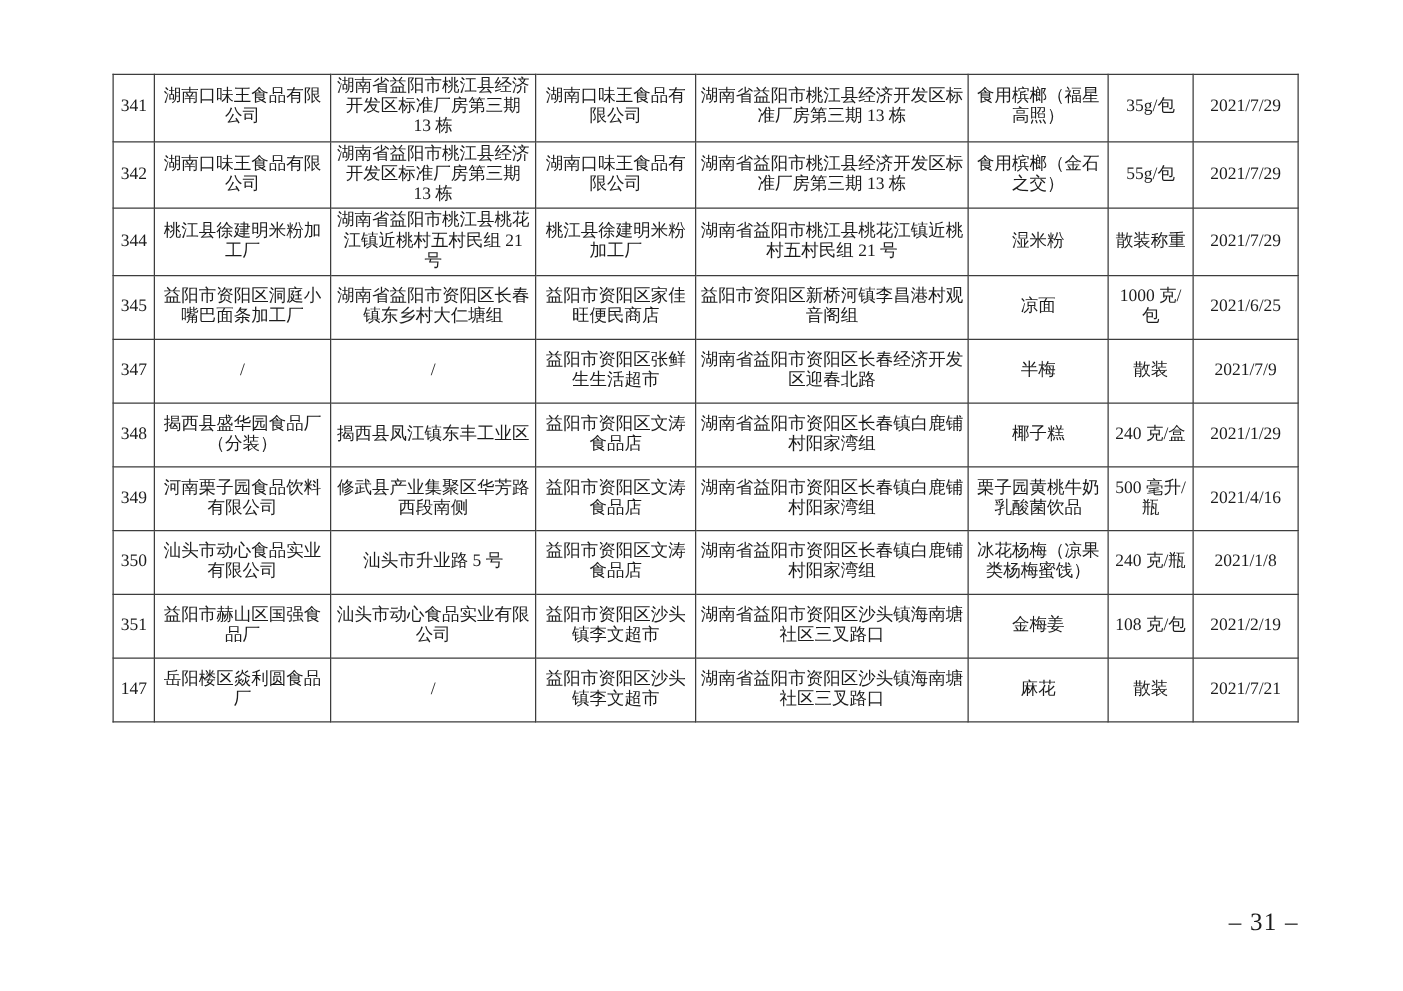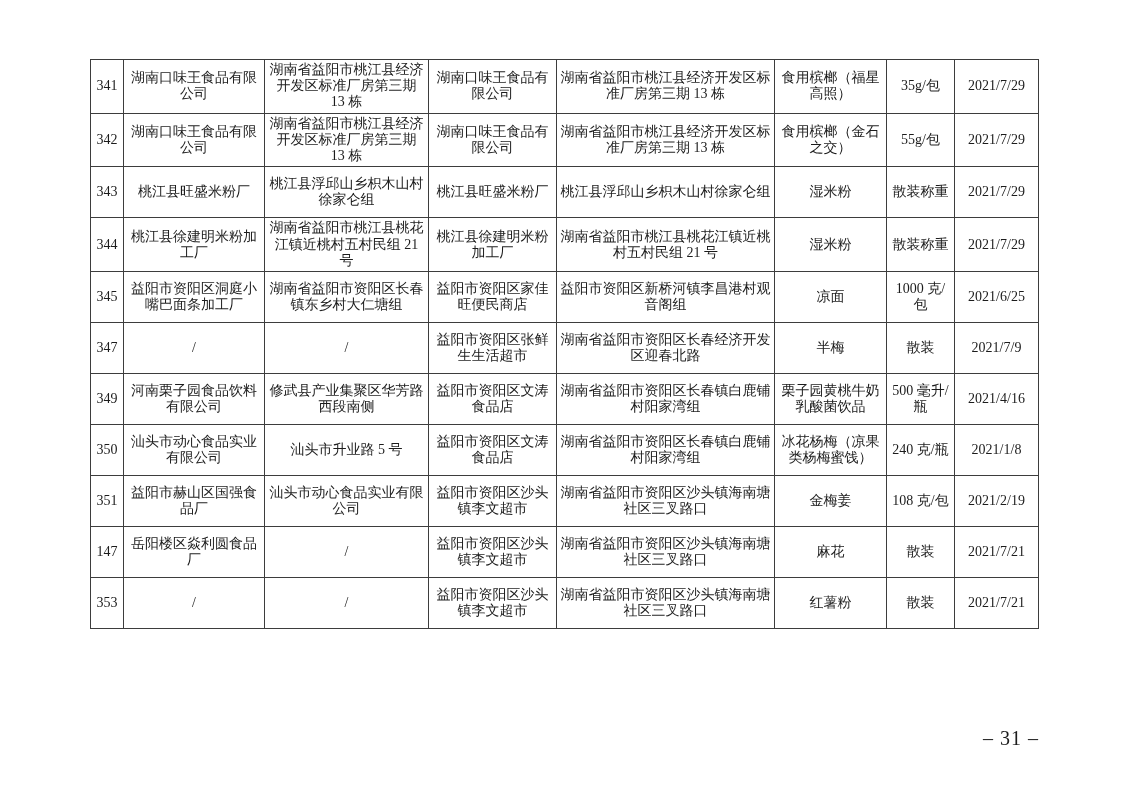--- a/index.html
+++ b/index.html
@@ -64,30 +64,20 @@
           <td>342</td>
           <td>湖南口味王食品有限公司</td>
           <td>湖南省益阳市桃江县经济开发区标准厂房第三期 13 栋</td>
           <td>湖南口味王食品有限公司</td>
           <td>湖南省益阳市桃江县经济开发区标准厂房第三期 13 栋</td>
           <td>食用槟榔（金石之交）</td>
           <td>55g/包</td>
           <td>2021/7/29</td>
         </tr>
         <tr>
-          <td>343</td>
-          <td>桃江县旺盛米粉厂</td>
-          <td>桃江县浮邱山乡枳木山村徐家仑组</td>
-          <td>桃江县旺盛米粉厂</td>
-          <td>桃江县浮邱山乡枳木山村徐家仑组</td>
-          <td>湿米粉</td>
-          <td>散装称重</td>
-          <td>2021/7/29</td>
-        </tr>
-        <tr>
           <td>344</td>
           <td>桃江县徐建明米粉加工厂</td>
           <td>湖南省益阳市桃江县桃花江镇近桃村五村民组 21 号</td>
           <td>桃江县徐建明米粉加工厂</td>
           <td>湖南省益阳市桃江县桃花江镇近桃村五村民组 21 号</td>
           <td>湿米粉</td>
           <td>散装称重</td>
           <td>2021/7/29</td>
         </tr>
         <tr>
@@ -102,20 +92,30 @@
         </tr>
         <tr>
           <td>347</td>
           <td>/</td>
           <td>/</td>
           <td>益阳市资阳区张鲜生生活超市</td>
           <td>湖南省益阳市资阳区长春经济开发区迎春北路</td>
           <td>半梅</td>
           <td>散装</td>
           <td>2021/7/9</td>
+        </tr>
+        <tr>
+          <td>348</td>
+          <td>揭西县盛华园食品厂（分装）</td>
+          <td>揭西县凤江镇东丰工业区</td>
+          <td>益阳市资阳区文涛食品店</td>
+          <td>湖南省益阳市资阳区长春镇白鹿铺村阳家湾组</td>
+          <td>椰子糕</td>
+          <td>240 克/盒</td>
+          <td>2021/1/29</td>
         </tr>
         <tr>
           <td>349</td>
           <td>河南栗子园食品饮料有限公司</td>
           <td>修武县产业集聚区华芳路西段南侧</td>
           <td>益阳市资阳区文涛食品店</td>
           <td>湖南省益阳市资阳区长春镇白鹿铺村阳家湾组</td>
           <td>栗子园黄桃牛奶乳酸菌饮品</td>
           <td>500 毫升/瓶</td>
           <td>2021/4/16</td>
@@ -143,28 +143,18 @@
         <tr>
           <td>147</td>
           <td>岳阳楼区焱利圆食品厂</td>
           <td>/</td>
           <td>益阳市资阳区沙头镇李文超市</td>
           <td>湖南省益阳市资阳区沙头镇海南塘社区三叉路口</td>
           <td>麻花</td>
           <td>散装</td>
           <td>2021/7/21</td>
         </tr>
-        <tr>
-          <td>353</td>
-          <td>/</td>
-          <td>/</td>
-          <td>益阳市资阳区沙头镇李文超市</td>
-          <td>湖南省益阳市资阳区沙头镇海南塘社区三叉路口</td>
-          <td>红薯粉</td>
-          <td>散装</td>
-          <td>2021/7/21</td>
-        </tr>
       </tbody>
   </table>
 
   <div class="page-number">– 31 –</div>
 
 </div>
 
 </body></html>

